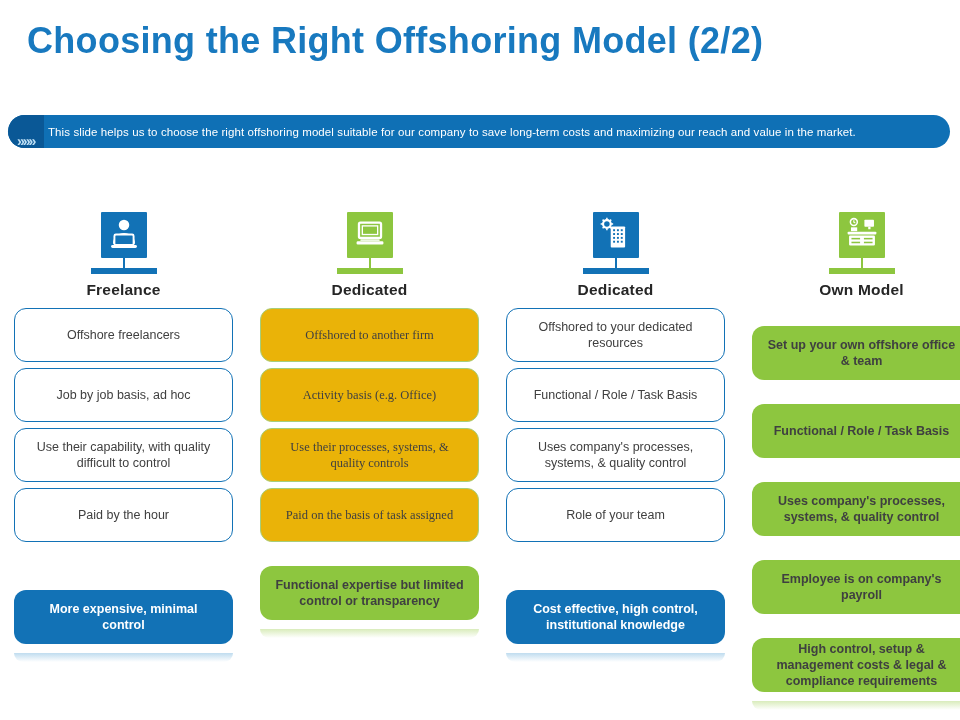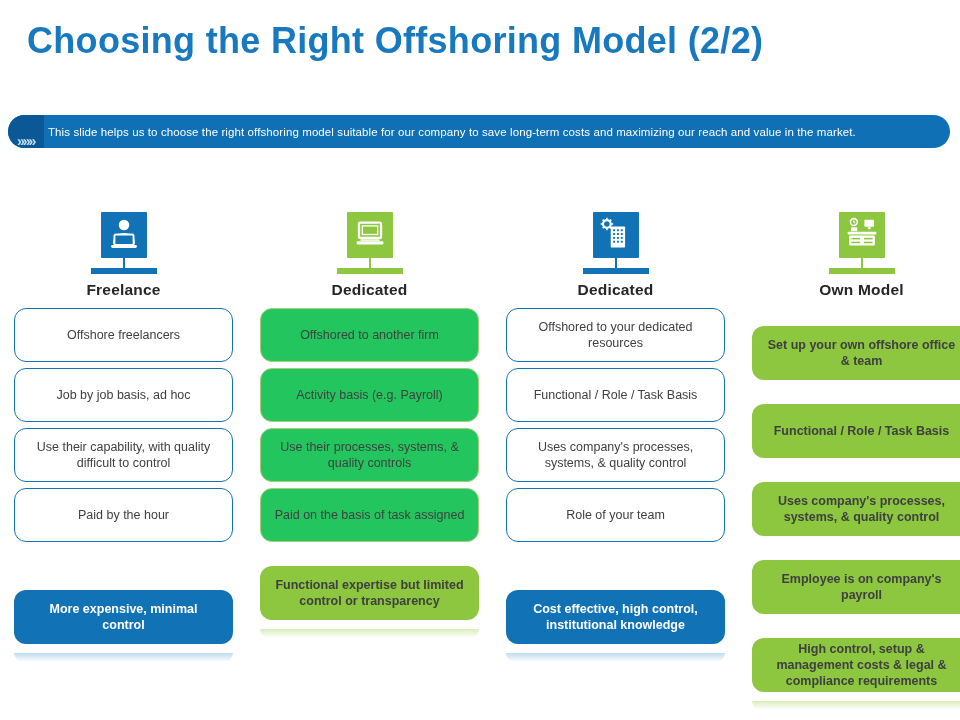--- a/index.html
+++ b/index.html
@@ -52,21 +52,21 @@
     color:#262626; letter-spacing:0.2px;
   }
   .rows { margin-top:7px; width:100%; display:flex; flex-direction:column; gap:6px; }
   .box {
     height:54px; border-radius:12px; box-sizing:border-box;
     display:flex; align-items:center; justify-content:center;
     text-align:center; padding:4px 13px;
     font-size:12.5px; line-height:1.28; color:#404040;
   }
   .outline-blue  { background:#fff; border:1.5px solid #1272B6; }
-  .outline-green { background:#22c55e; border:1.5px solid #A6CE7B; }
+  .outline-green { background:#eab308; border:1.5px solid #A6CE7B;font-family:Liberation Serif, serif; }
   .fill-blue     { background:#1272B6; color:#ffffff; font-weight:700;margin-top:42px; }
   .fill-green    { background:#8DC63F; color:#3F4040; font-weight:700;margin-top:18px; }
   .reflection    { width:100%; height:9px; margin-top:3px; border-radius:0 0 10px 10px; }
   .refl-blue     { background:linear-gradient(#BFDCEF, rgba(255,255,255,0)); }
   .refl-green    { background:linear-gradient(#D9ECBB, rgba(255,255,255,0)); }
 </style>
 </head>
 <body>
 
 <div class="slide">
@@ -110,21 +110,21 @@
           <rect x="16" y="14.5" width="16" height="9" fill="none" stroke="#fff" stroke-width="1.4"></rect>
           <rect x="14" y="28.5" width="20" height="1.6" fill="#fff"></rect>
           <rect x="10" y="30.5" width="28" height="3.5" rx="1.2" fill="#fff"></rect>
         </svg>
       </div>
       <div class="connector green-bg"></div>
       <div class="bar green-bg"></div>
       <div class="col-title">Dedicated</div>
       <div class="rows">
         <div class="box outline-green">Offshored to another firm</div>
-        <div class="box outline-green">Activity basis (e.g. Payroll)</div>
+        <div class="box outline-green">Activity basis (e.g. Office)</div>
         <div class="box outline-green">Use their processes, systems, &amp; quality controls</div>
         <div class="box outline-green">Paid on the basis of task assigned</div>
         <div class="box fill-green">Functional expertise but limited control or transparency</div>
         <div class="reflection refl-green"></div>
       </div>
     </div>
 
     <div class="column">
       <div class="icon-square blue-bg">
         <svg viewBox="0 0 48 48" aria-hidden="true">

